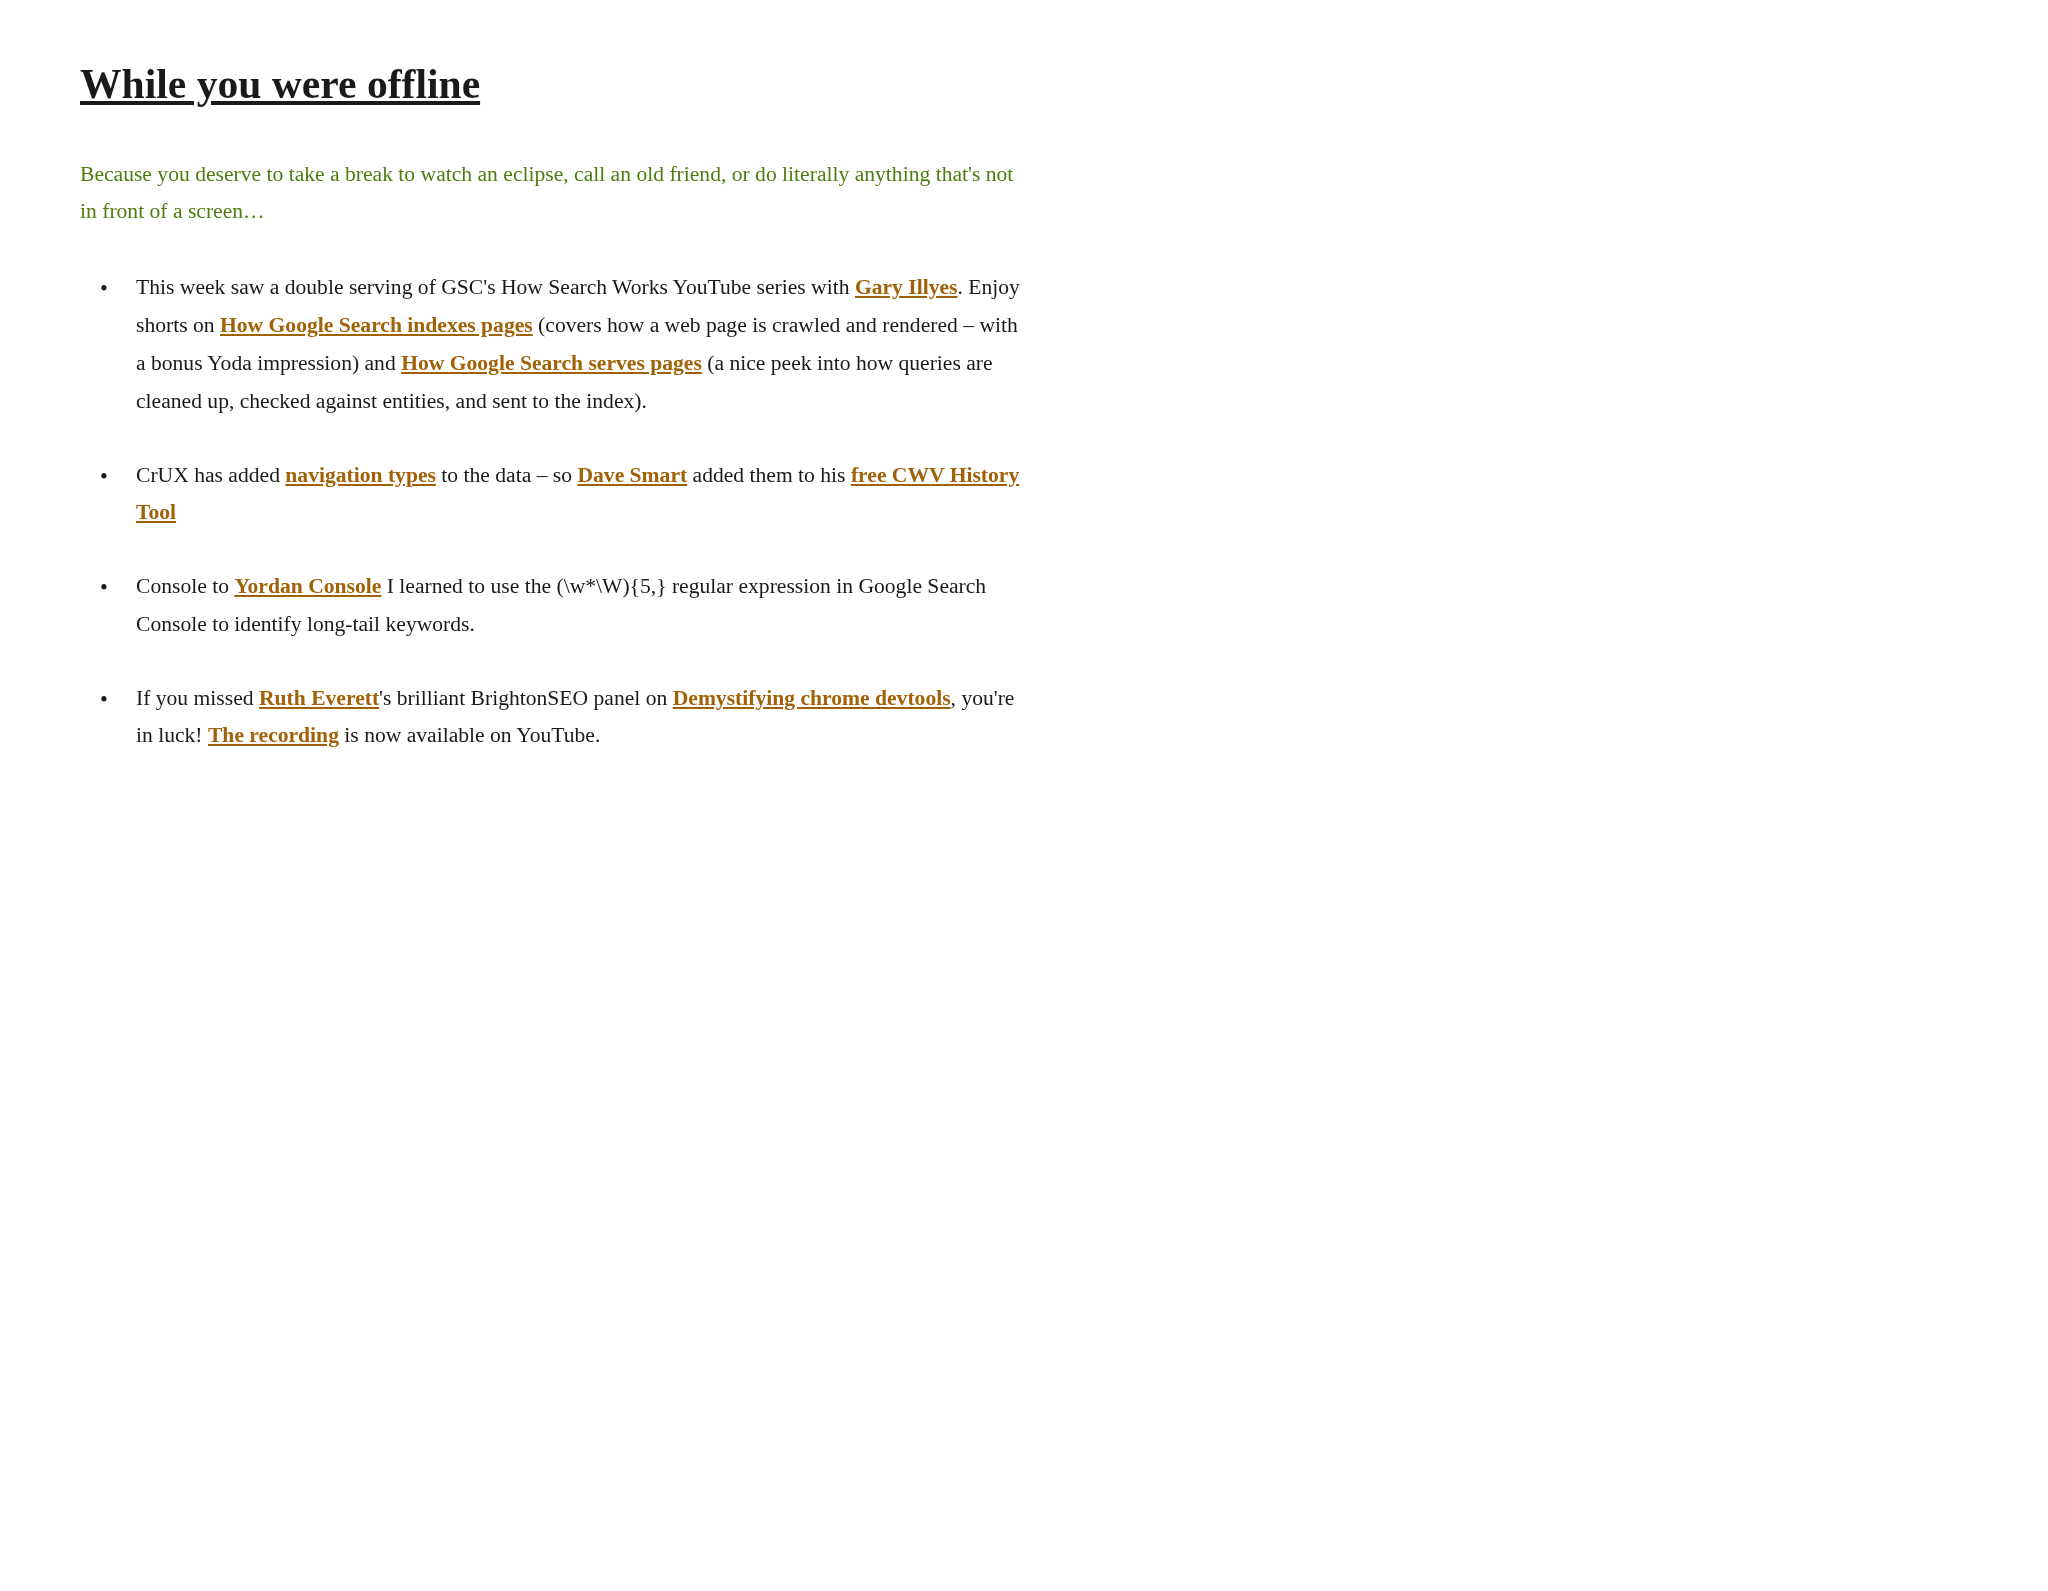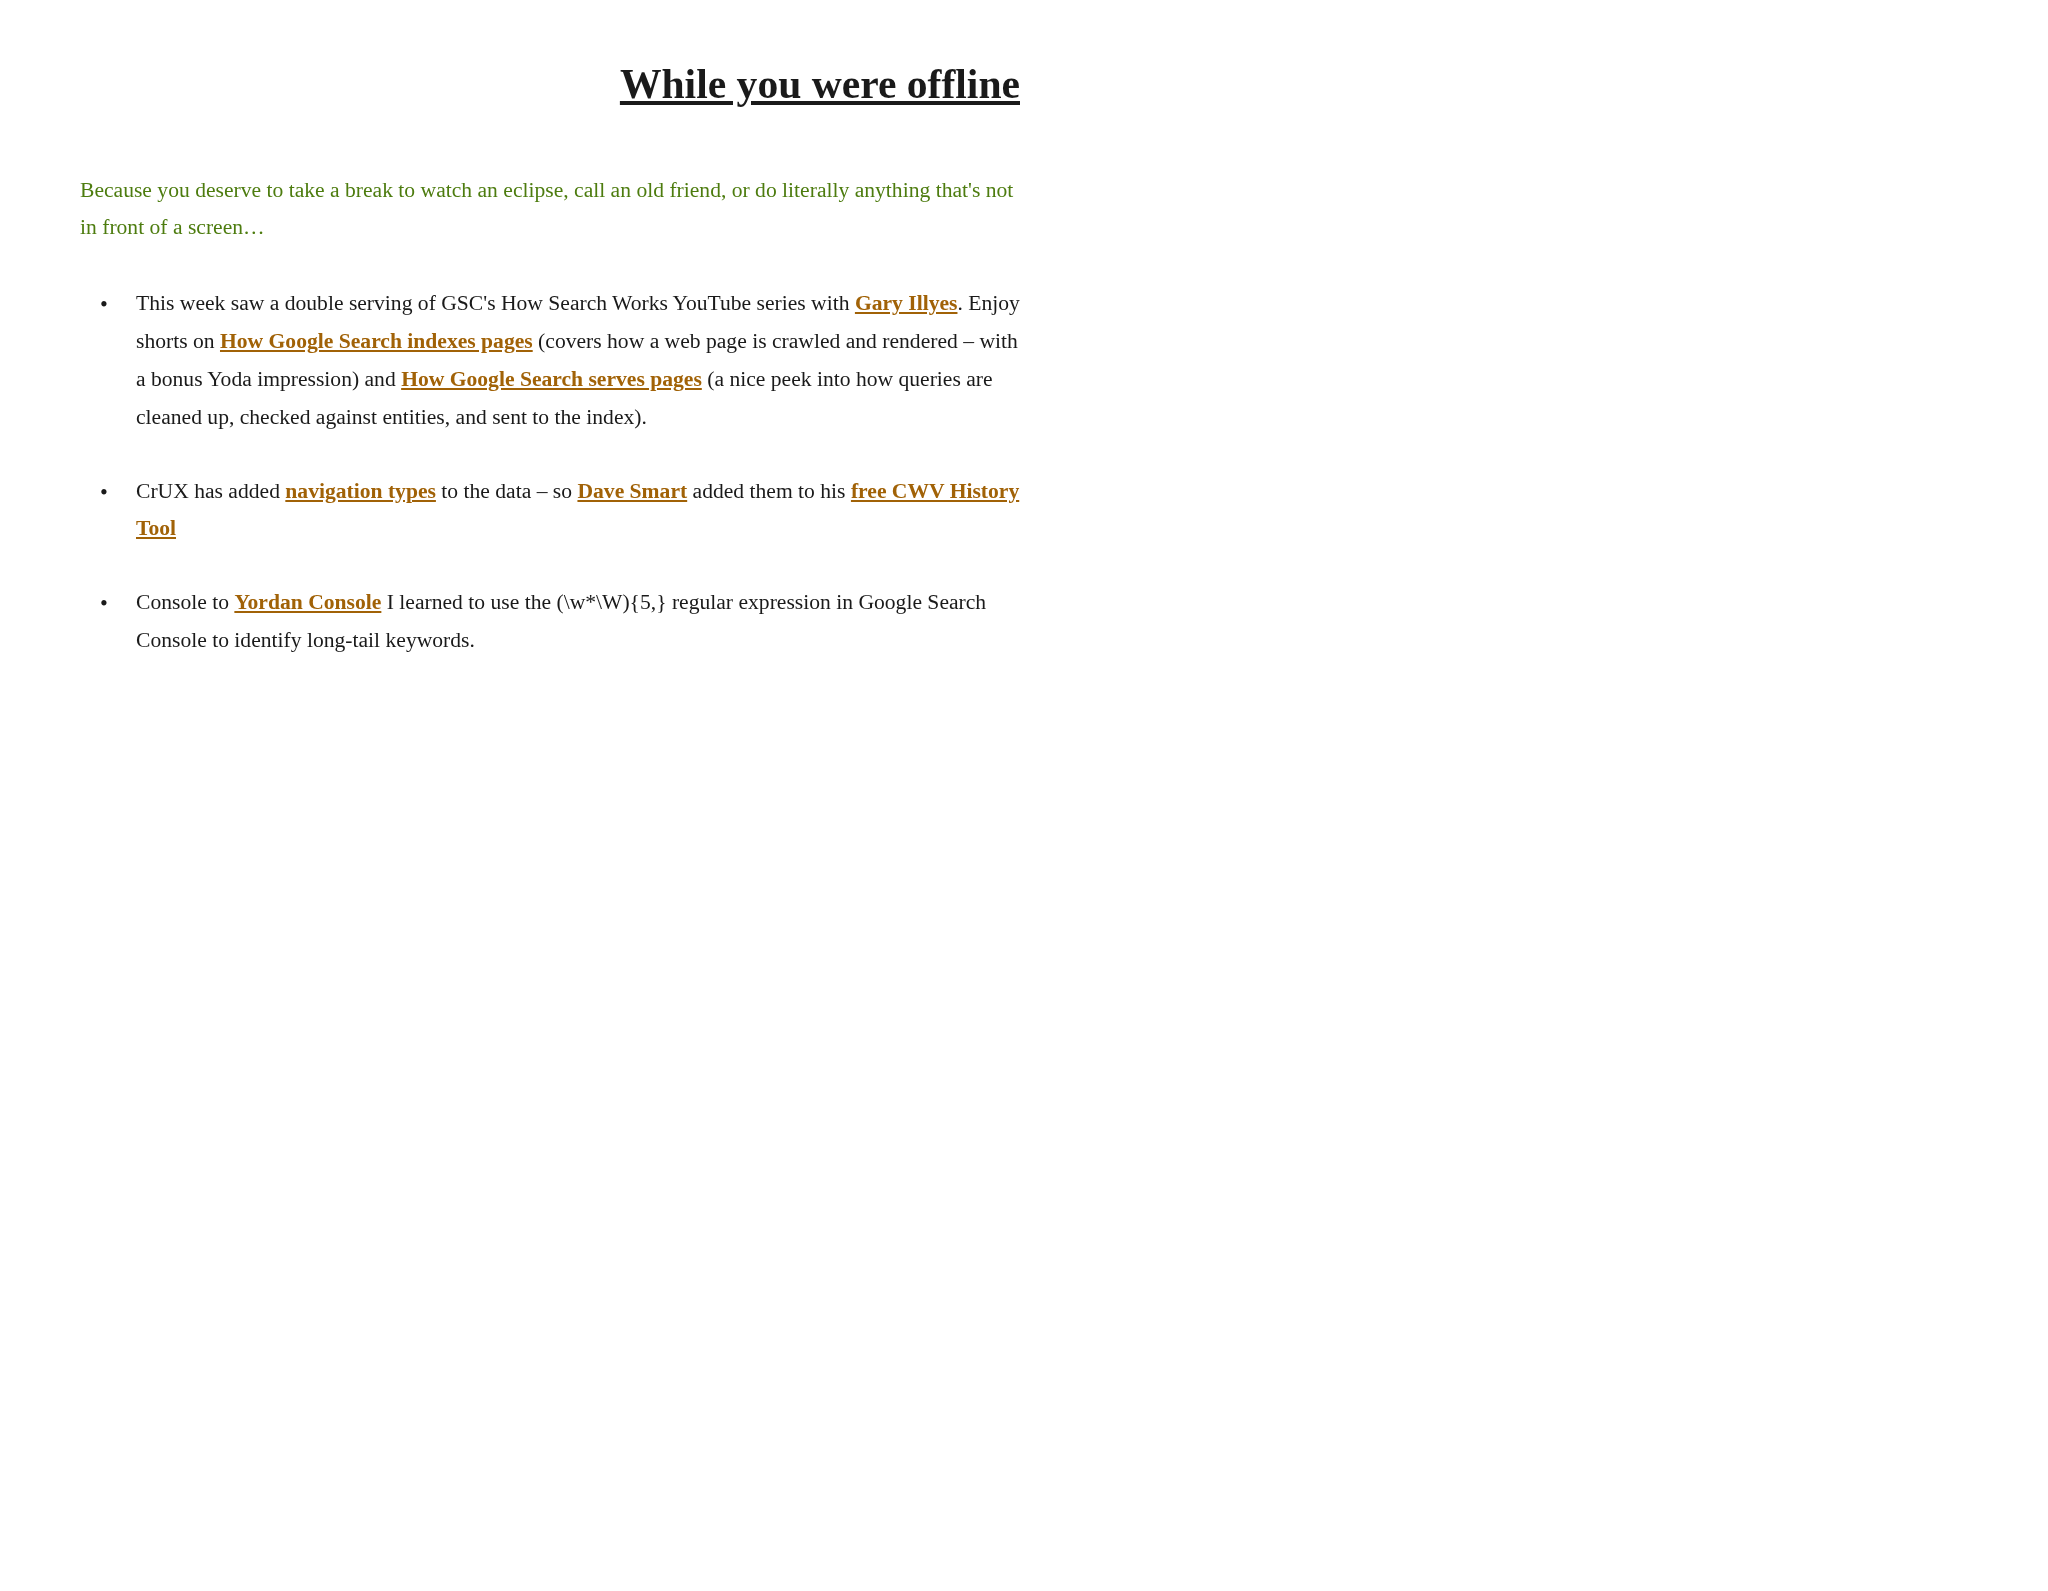--- a/index.html
+++ b/index.html
@@ -13,23 +13,22 @@
       font-family: Georgia, 'Times New Roman', serif;
       color: #1a1a1a;
       padding: 60px 80px;
       max-width: 1100px;
     }
 
     .page-title {
       font-size: 2.6rem;
       font-weight: 900;
       text-decoration: underline;
-      margin-bottom: 64px;
+      margin-bottom: 48px;
       font-family: Georgia, serif;
-      text-align: right;
     }
 
     .intro-text {
       font-size: 1.35rem;
       line-height: 1.7;
       margin-bottom: 40px;
       color: #4d7c0f;
     }
 
     ul.content-list {
@@ -75,14 +74,17 @@
   </li>
 
   <li>
     <span>CrUX has added </span><a class="inline-link" href="#navigation-types">navigation types</a><span> to the data – so </span><a class="inline-link" href="#dave-smart">Dave Smart</a><span> added them to his </span><a class="inline-link" href="#cwv-history-tool">free CWV History Tool</a>
   </li>
 
   <li>
     <span>Console to </span><a class="inline-link" href="#yordan-dimitrov">Yordan Console</a><span> I learned to use the (\w*\W){5,} regular expression in Google Search Console to identify long-tail keywords.</span>
   </li>
 
+  <li>
+    <span>If you missed </span><a class="inline-link" href="#ruth-everett">Ruth Everett</a><span>'s brilliant BrightonSEO panel on </span><a class="inline-link" href="#chrome-devtools">Demystifying chrome devtools</a><span>, you're in luck! </span><a class="inline-link" href="#the-recording">The recording</a><span> is now available on YouTube.</span>
+  </li>
 
 </ul>
 
 </body></html>

